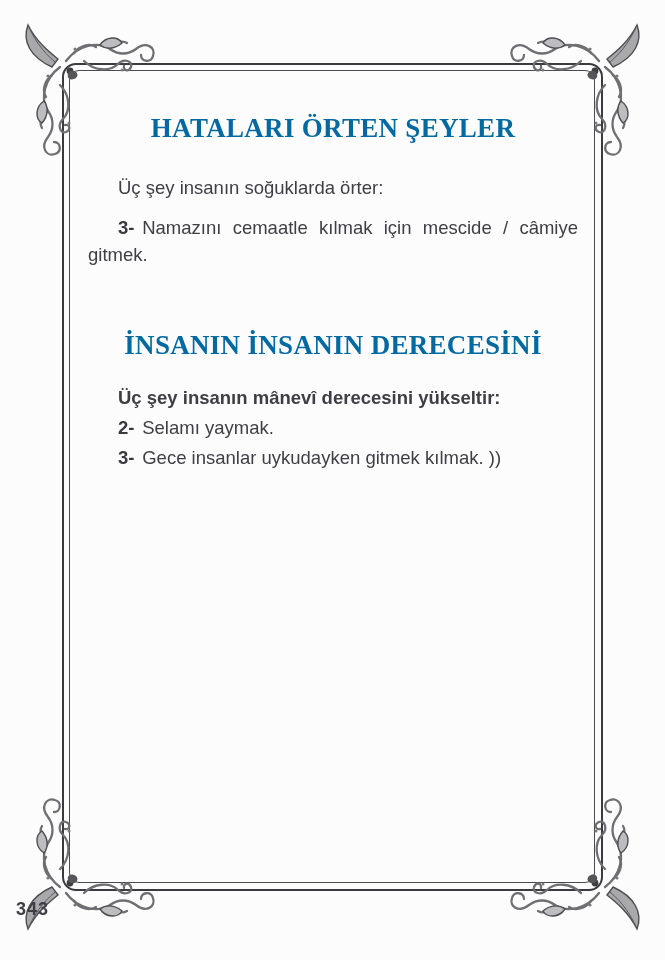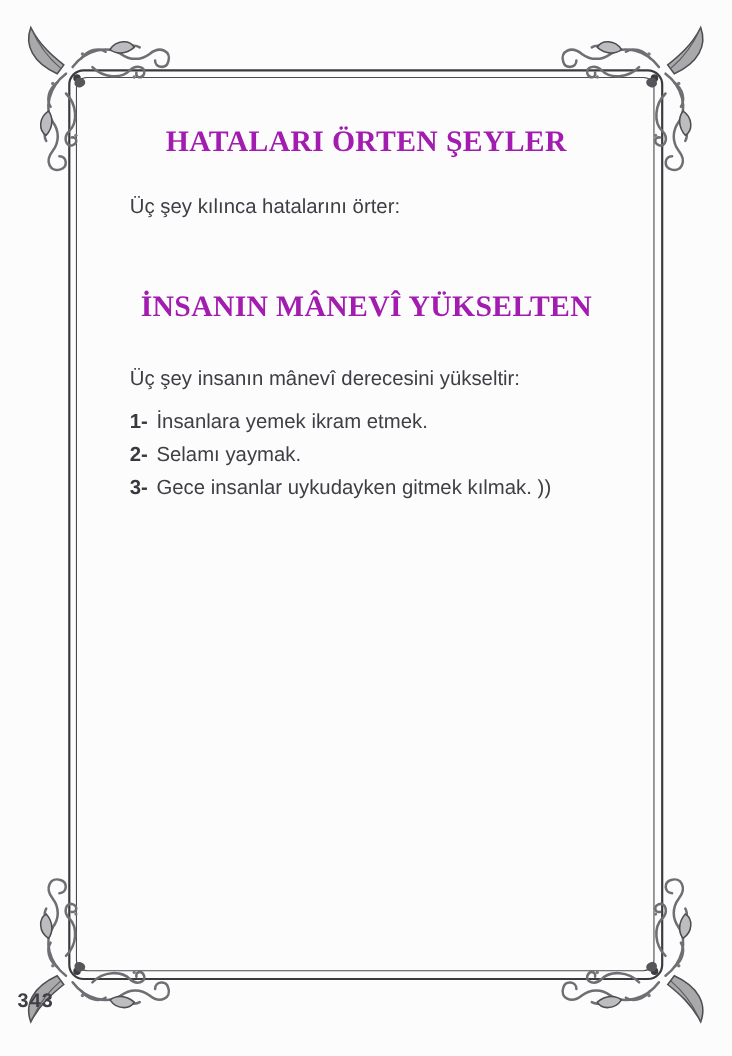--- a/index.html
+++ b/index.html
@@ -29,34 +29,34 @@
   .corner.bl { left: 14px;  top: 789px; transform: scaleY(-1); }
   .corner.br { left: 501px; top: 789px; transform: scale(-1,-1); }
   
   .content {
     position: absolute; left: 0; top: 0;
     width: 665px; box-sizing: border-box;
     padding: 0 87px 0 88px;
   }
   .h-title {
     font-family: "Liberation Serif", "DejaVu Serif", serif;
-    font-weight: bold; color: #a21caf;
+    font-weight: bold; color: #0369a1;
     text-align: center; letter-spacing: 0.3px;
   }
   .title-1 { margin: 110px 0 0 0; font-size: 27px; line-height: 36px; }
   .title-2 { margin: 61px 0 0 0;  font-size: 27px; line-height: 32px; }
   .body-p {
     font-size: 18.5px; line-height: 27px;
     text-indent: 30px; margin: 0;
   }
   .justify { text-align: justify; }
   .mt-intro1 { margin-top: 28px; }
   .mt-12 { margin-top: 12px; }
   .mt-13 { margin-top: 13px; }
-  .mt-intro2 { margin-top: 36px; }
+  .mt-intro2 { margin-top: 23px; font-weight: bold; }
   .mt-11 { margin-top: 3px; }
   .num { font-weight: bold; margin-right: 0.42em; color: #38383e; }
   .page-number {
     position: absolute; left: 16px; top: 897px; width: 665px;
     text-align: left; font-size: 18px; font-weight: bold;
     letter-spacing: 1px; color: #3e3e44; line-height: 24px;
   }
 </style>
 </head>
 <body>
@@ -112,30 +112,30 @@
     <use href="#flourish"></use>
   </svg>
 <svg class="corner br" viewBox="0 0 150 150">
     <use href="#flourish"></use>
   </svg>
 
 <div class="content">
 
   <h1 class="h-title title-1">HATALARI ÖRTEN ŞEYLER</h1>
 
-  <p class="body-p mt-intro1">Üç şey kılınca hatalarını örter:</p>
+  <p class="body-p mt-intro1">Üç şey insanın soğuklarda örter:</p>
 
 
 
+  <p class="body-p justify mt-13"><b class="num">3-</b><span>Namazını cemaatle kılmak için mescide / câmiye gitmek.</span></p>
 
-  <h1 class="h-title title-2"><span>İNSANIN MÂNEVÎ YÜKSELTEN</span><br></h1>
+  <h1 class="h-title title-2"><span>İNSANIN İNSANIN DERECESİNİ</span><br></h1>
 
   <p class="body-p mt-intro2">Üç şey insanın mânevî derecesini yükseltir:</p>
 
-  <p class="body-p mt-12"><b class="num">1-</b><span>İnsanlara yemek ikram etmek.</span></p>
 
   <p class="body-p mt-11"><b class="num">2-</b><span>Selamı yaymak.</span></p>
 
   <p class="body-p mt-11"><b class="num">3-</b><span>Gece insanlar uykudayken gitmek kılmak. ))</span></p>
 
 </div>
 
 <div class="page-number">343</div>
 
 </body></html>

